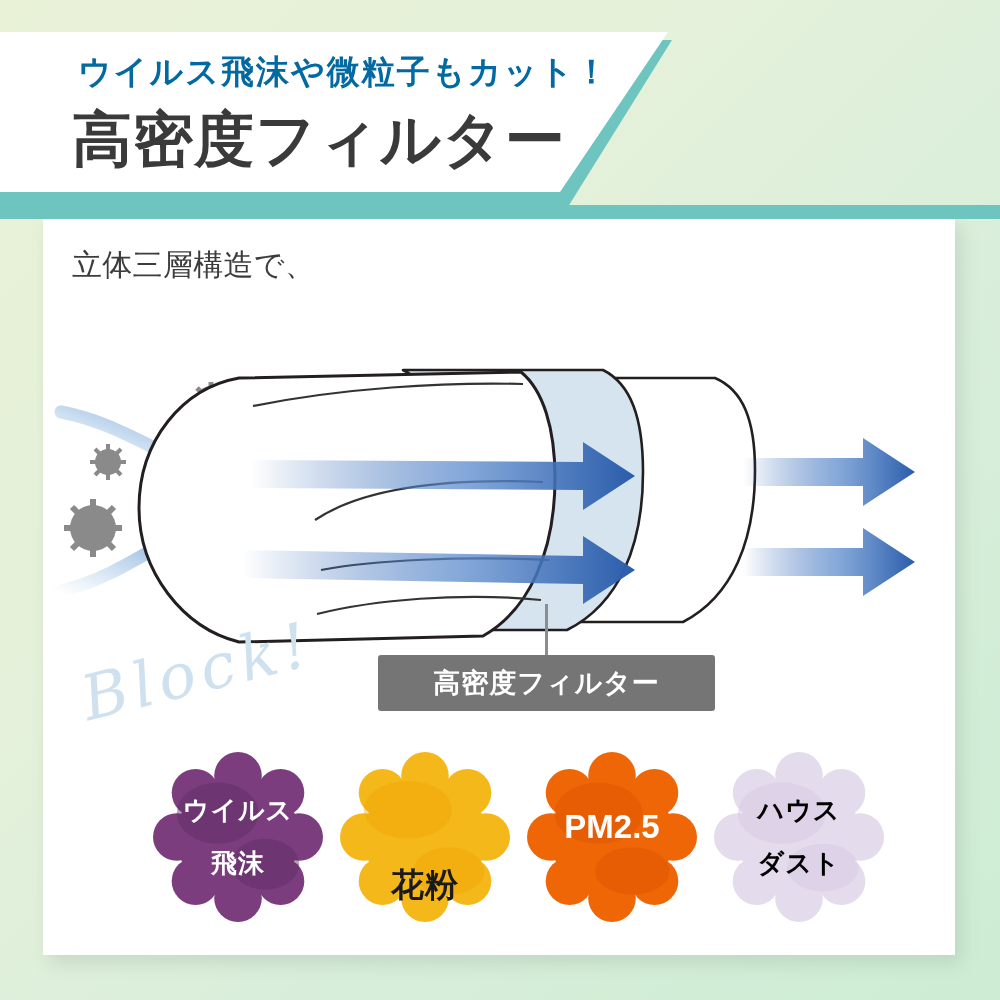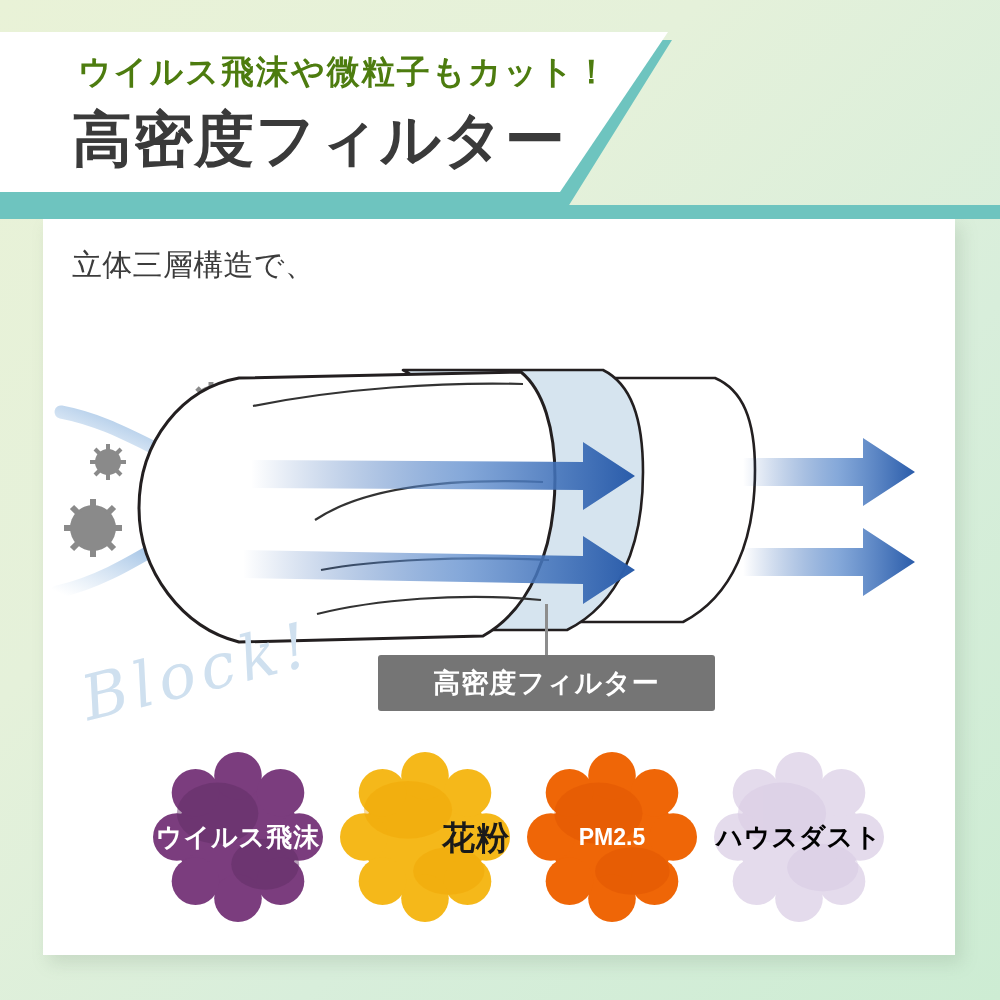--- a/index.html
+++ b/index.html
@@ -21,21 +21,21 @@
   }
   .teal-diag{
     position:absolute;left:0;top:32px;width:690px;height:186px;z-index:3;
   }
   .teal-bar{
     position:absolute;left:0;top:205px;width:1000px;height:14px;
     background:#6ec4bf;z-index:3;
   }
   .kicker{
     position:absolute;left:78px;top:50px;z-index:6;
-    font-size:33px;font-weight:700;color:#4d7c0f;letter-spacing:2px;
+    font-size:33px;font-weight:700;color:#0369a1;letter-spacing:2px;
     white-space:nowrap;
   }
   .title{
     position:absolute;left:72px;top:100px;z-index:6;
     font-size:60px;font-weight:700;color:#3a3a3a;letter-spacing:1px;
     white-space:nowrap;
   }
 
   
   .card{
@@ -76,28 +76,29 @@
     white-space:nowrap;
   }
 
   
   .badges{
     position:absolute;left:43px;top:752px;width:912px;height:172px;z-index:6;
   }
   .badge{position:absolute;width:170px;height:170px;top:0;}
   .badge .flower{position:absolute;inset:0;}
   .badge .blabel{
-    position:absolute;inset:0;display:flex;flex-direction:row;
+    position:absolute;inset:0;display:flex;flex-direction:column;
     align-items:center;justify-content:center;
     font-size:26px;font-weight:700;line-height:31px;text-align:center;
     letter-spacing:1px;
+    gap:22px;
   }
   .badge.b1{left:110px;} .badge.b2{left:297px;}
   .badge.b3{left:484px;} .badge.b4{left:671px;}
-  .badge.b3 .blabel{font-size:23px;letter-spacing:0;}
+  .badge.b3 .blabel{font-size:33px;letter-spacing:0;}
   .badge.b2 .blabel{font-size:33px;justify-content:flex-end;}
 </style>
 </head>
 <body>
 
 <div class="stage">
 
   <svg class="teal-diag" viewBox="0 0 690 186">
     <path d="M 672 8 L 566 178 L 0 178 L 0 160 L 556 160 L 650 8 Z" fill="#6ec4bf"></path>
   </svg>

